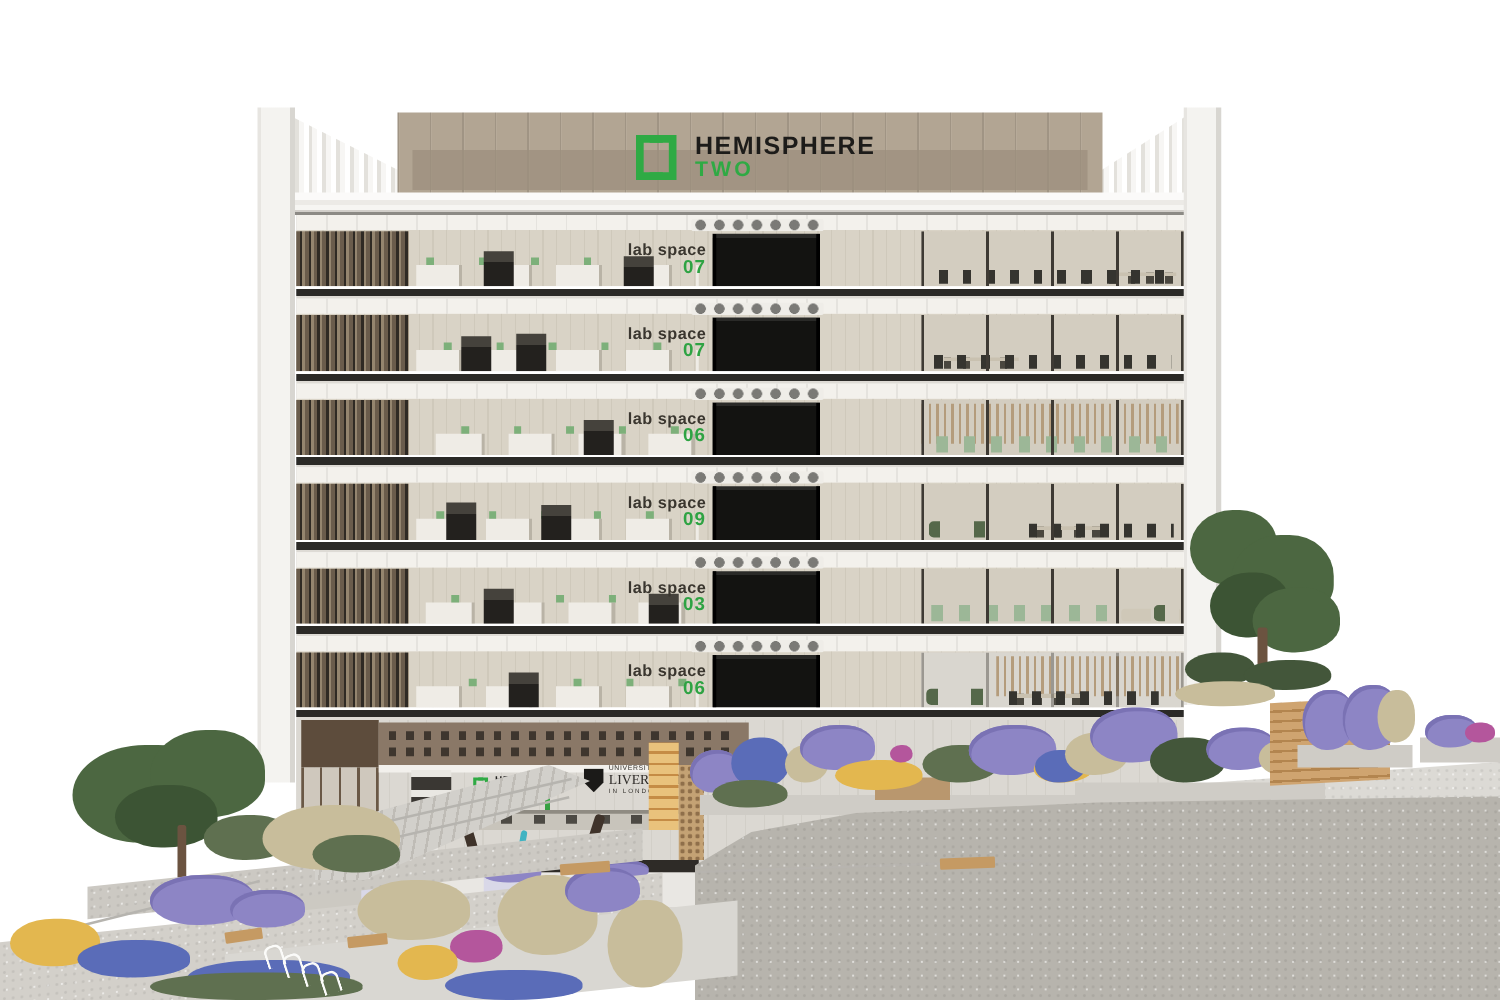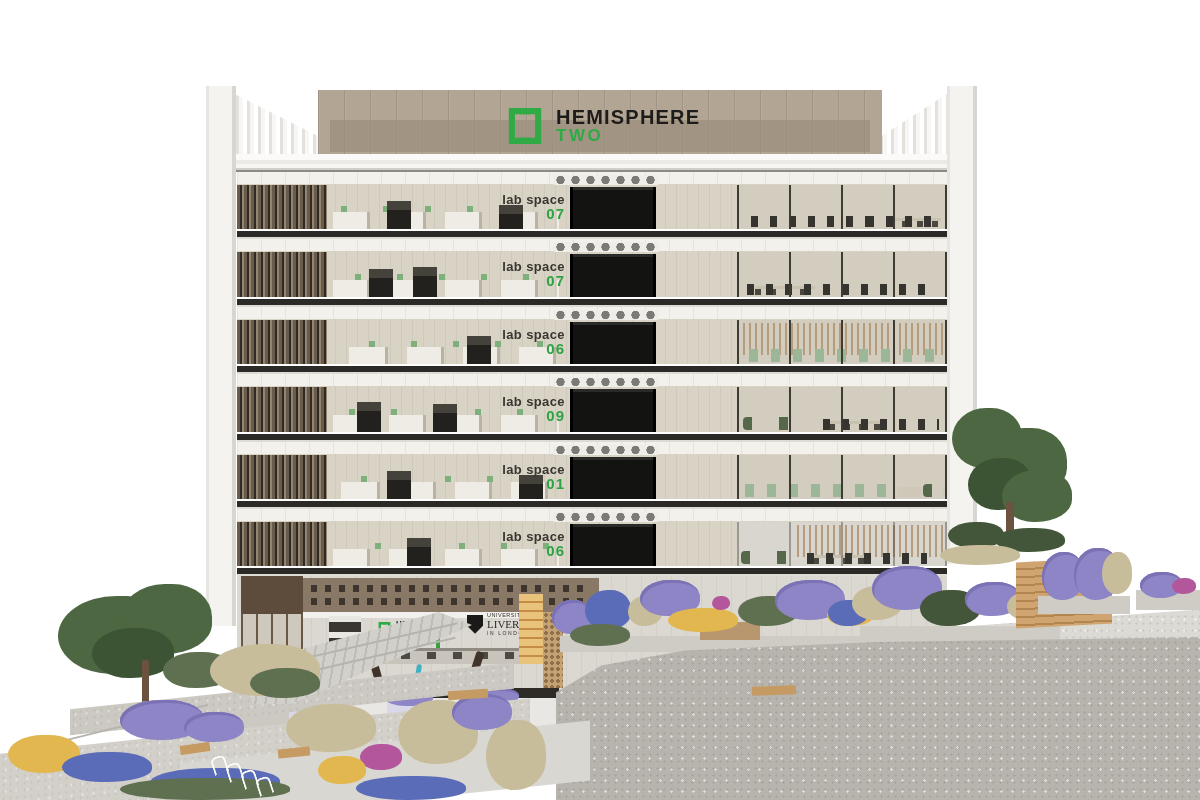--- a/index.html
+++ b/index.html
@@ -205,21 +205,21 @@
       <div class="wall"></div>
       <div class="slats"></div>
       <div class="benchrow" style="background-position:10px 0;"></div>
       <div class="equip" style="background-position:20px 0;"></div>
       <div class="hood" style="left:150px;"></div>
       <div class="hood" style="left:282px;height:24px;"></div>
       <div class="dots"></div>
       <div class="core"></div>
       <div class="flabel">
         <span class="fname">lab space</span>
-        <span class="fnum">01</span>
+        <span class="fnum">03</span>
       </div>
       <div class="rzone">
         <div class="gchairrow" style="left:8px;width:150px;"></div>
         <div class="sofarow" style="left:160px;width:48px;"></div>
         <div class="plantrow" style="left:186px;width:22px;"></div>
         <div class="mull"></div>
       </div>
       <div class="slab"></div>
     </div>
 

